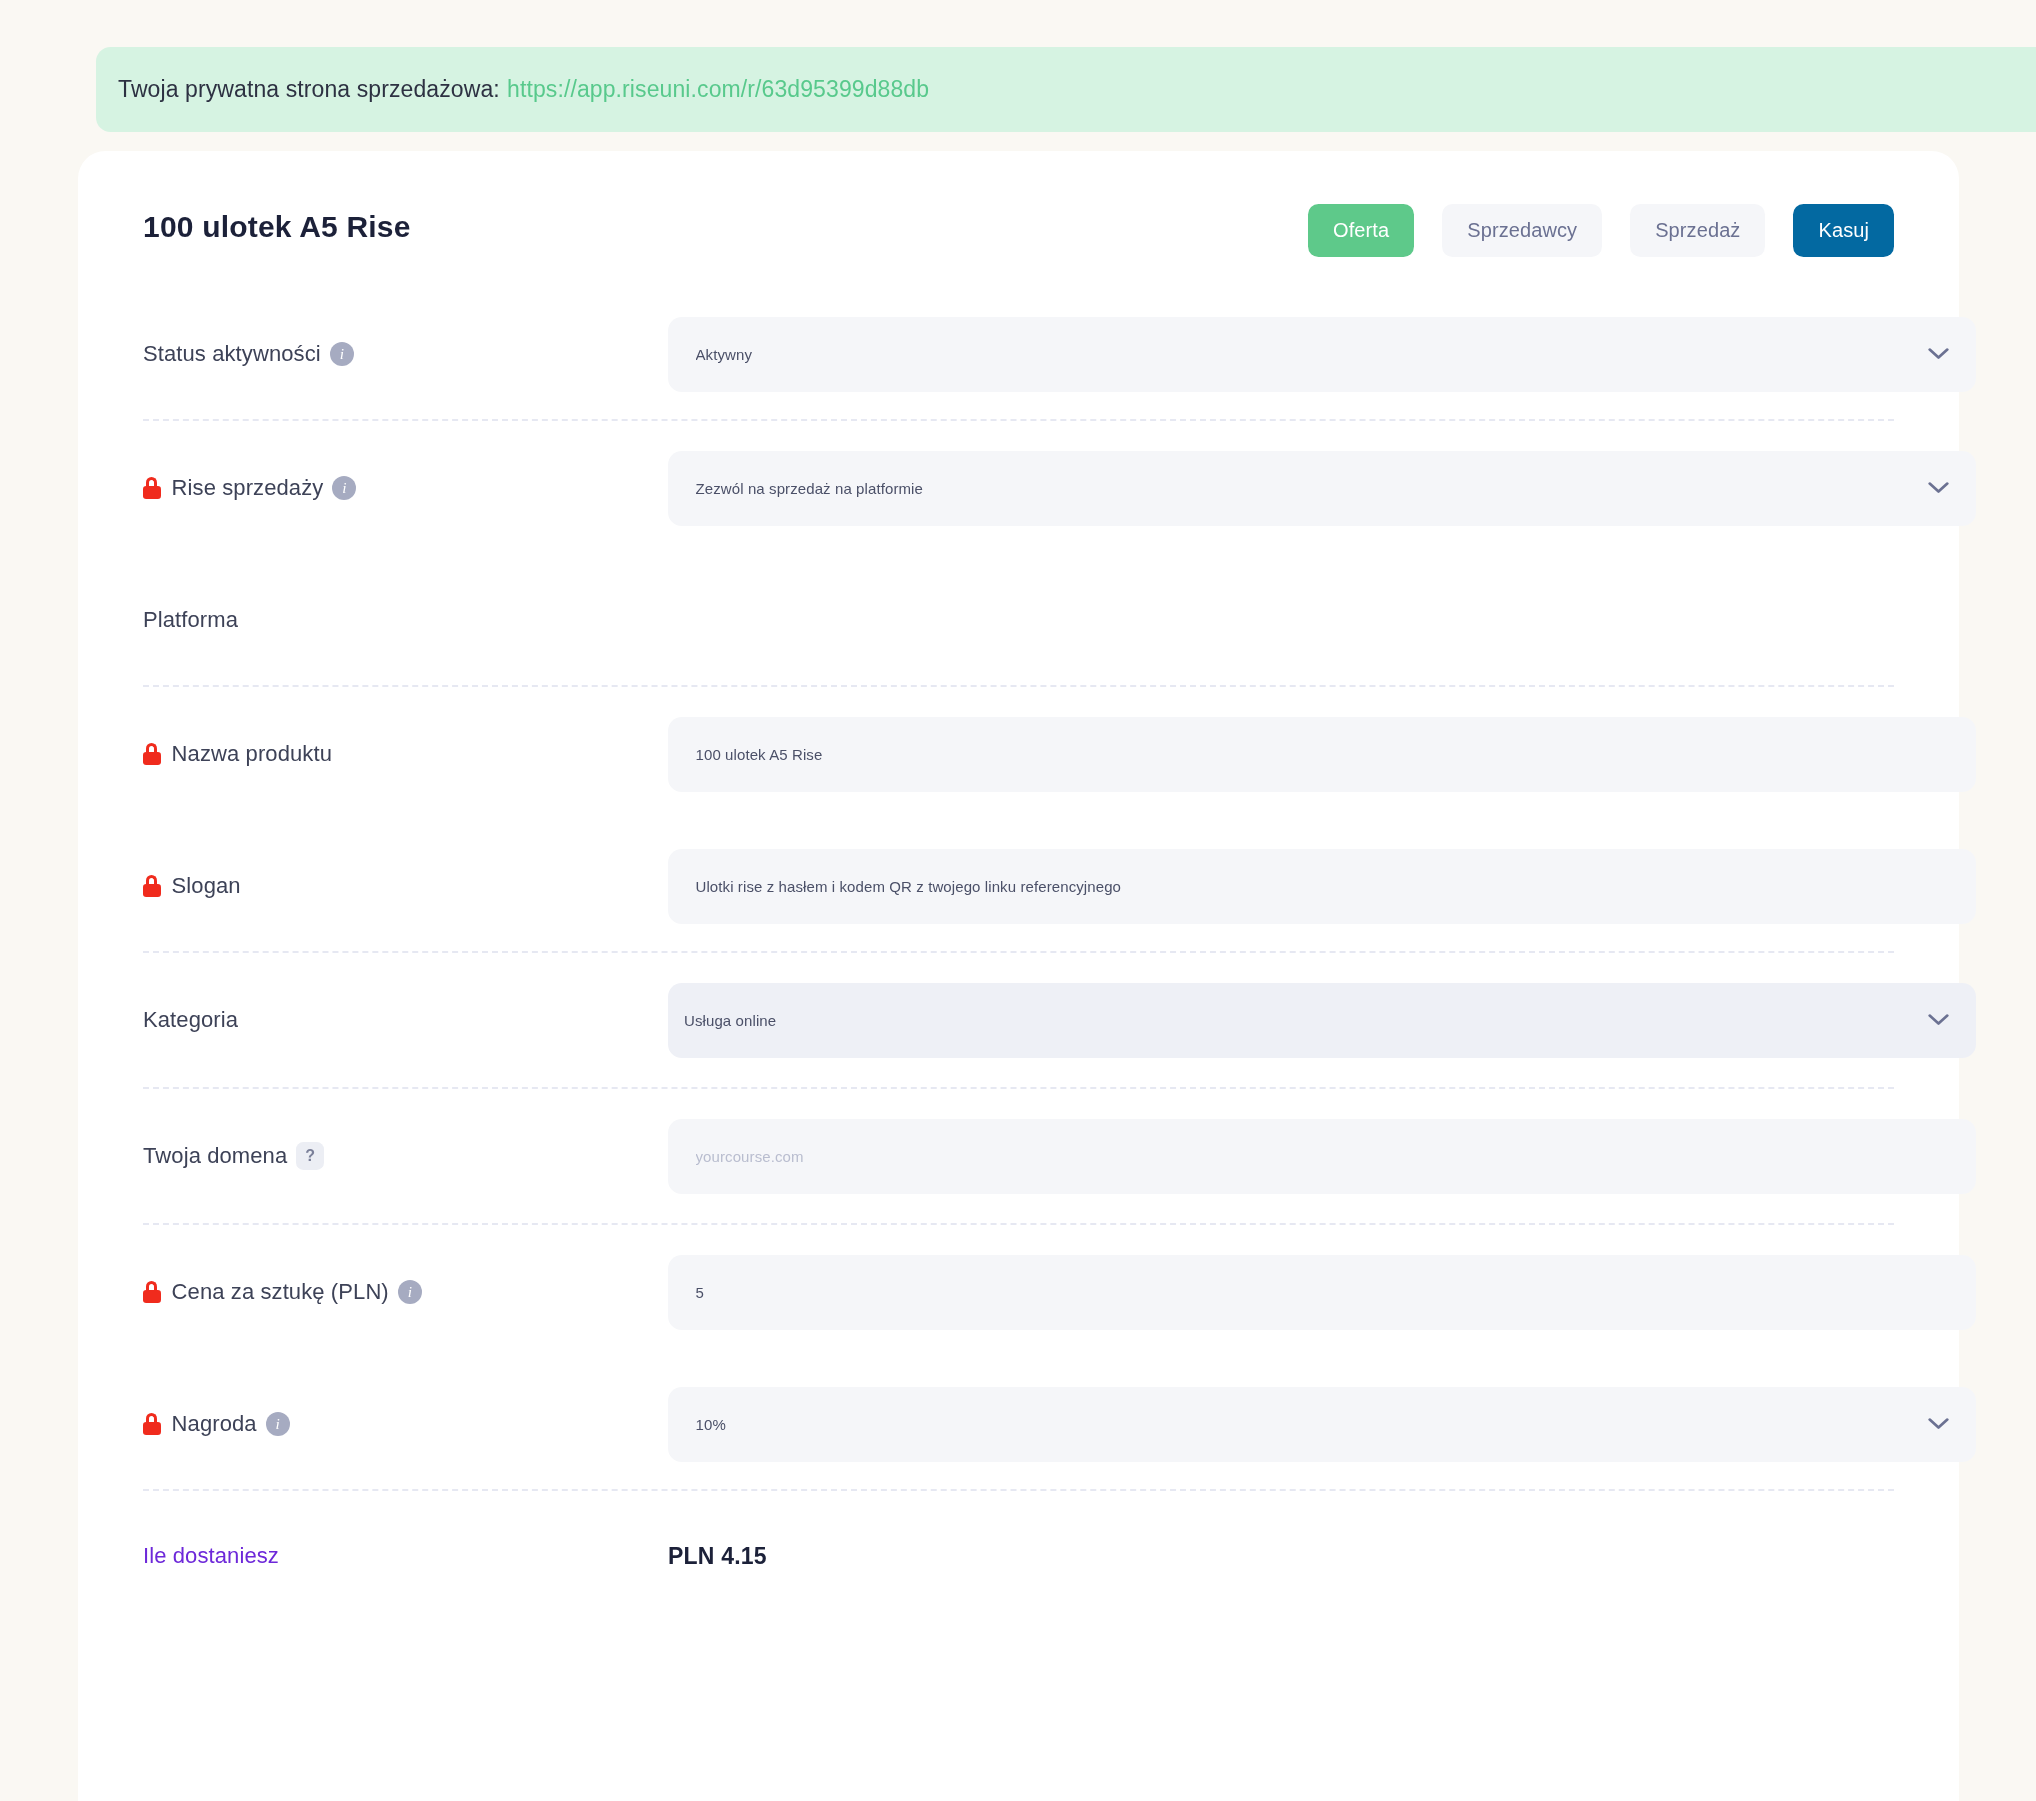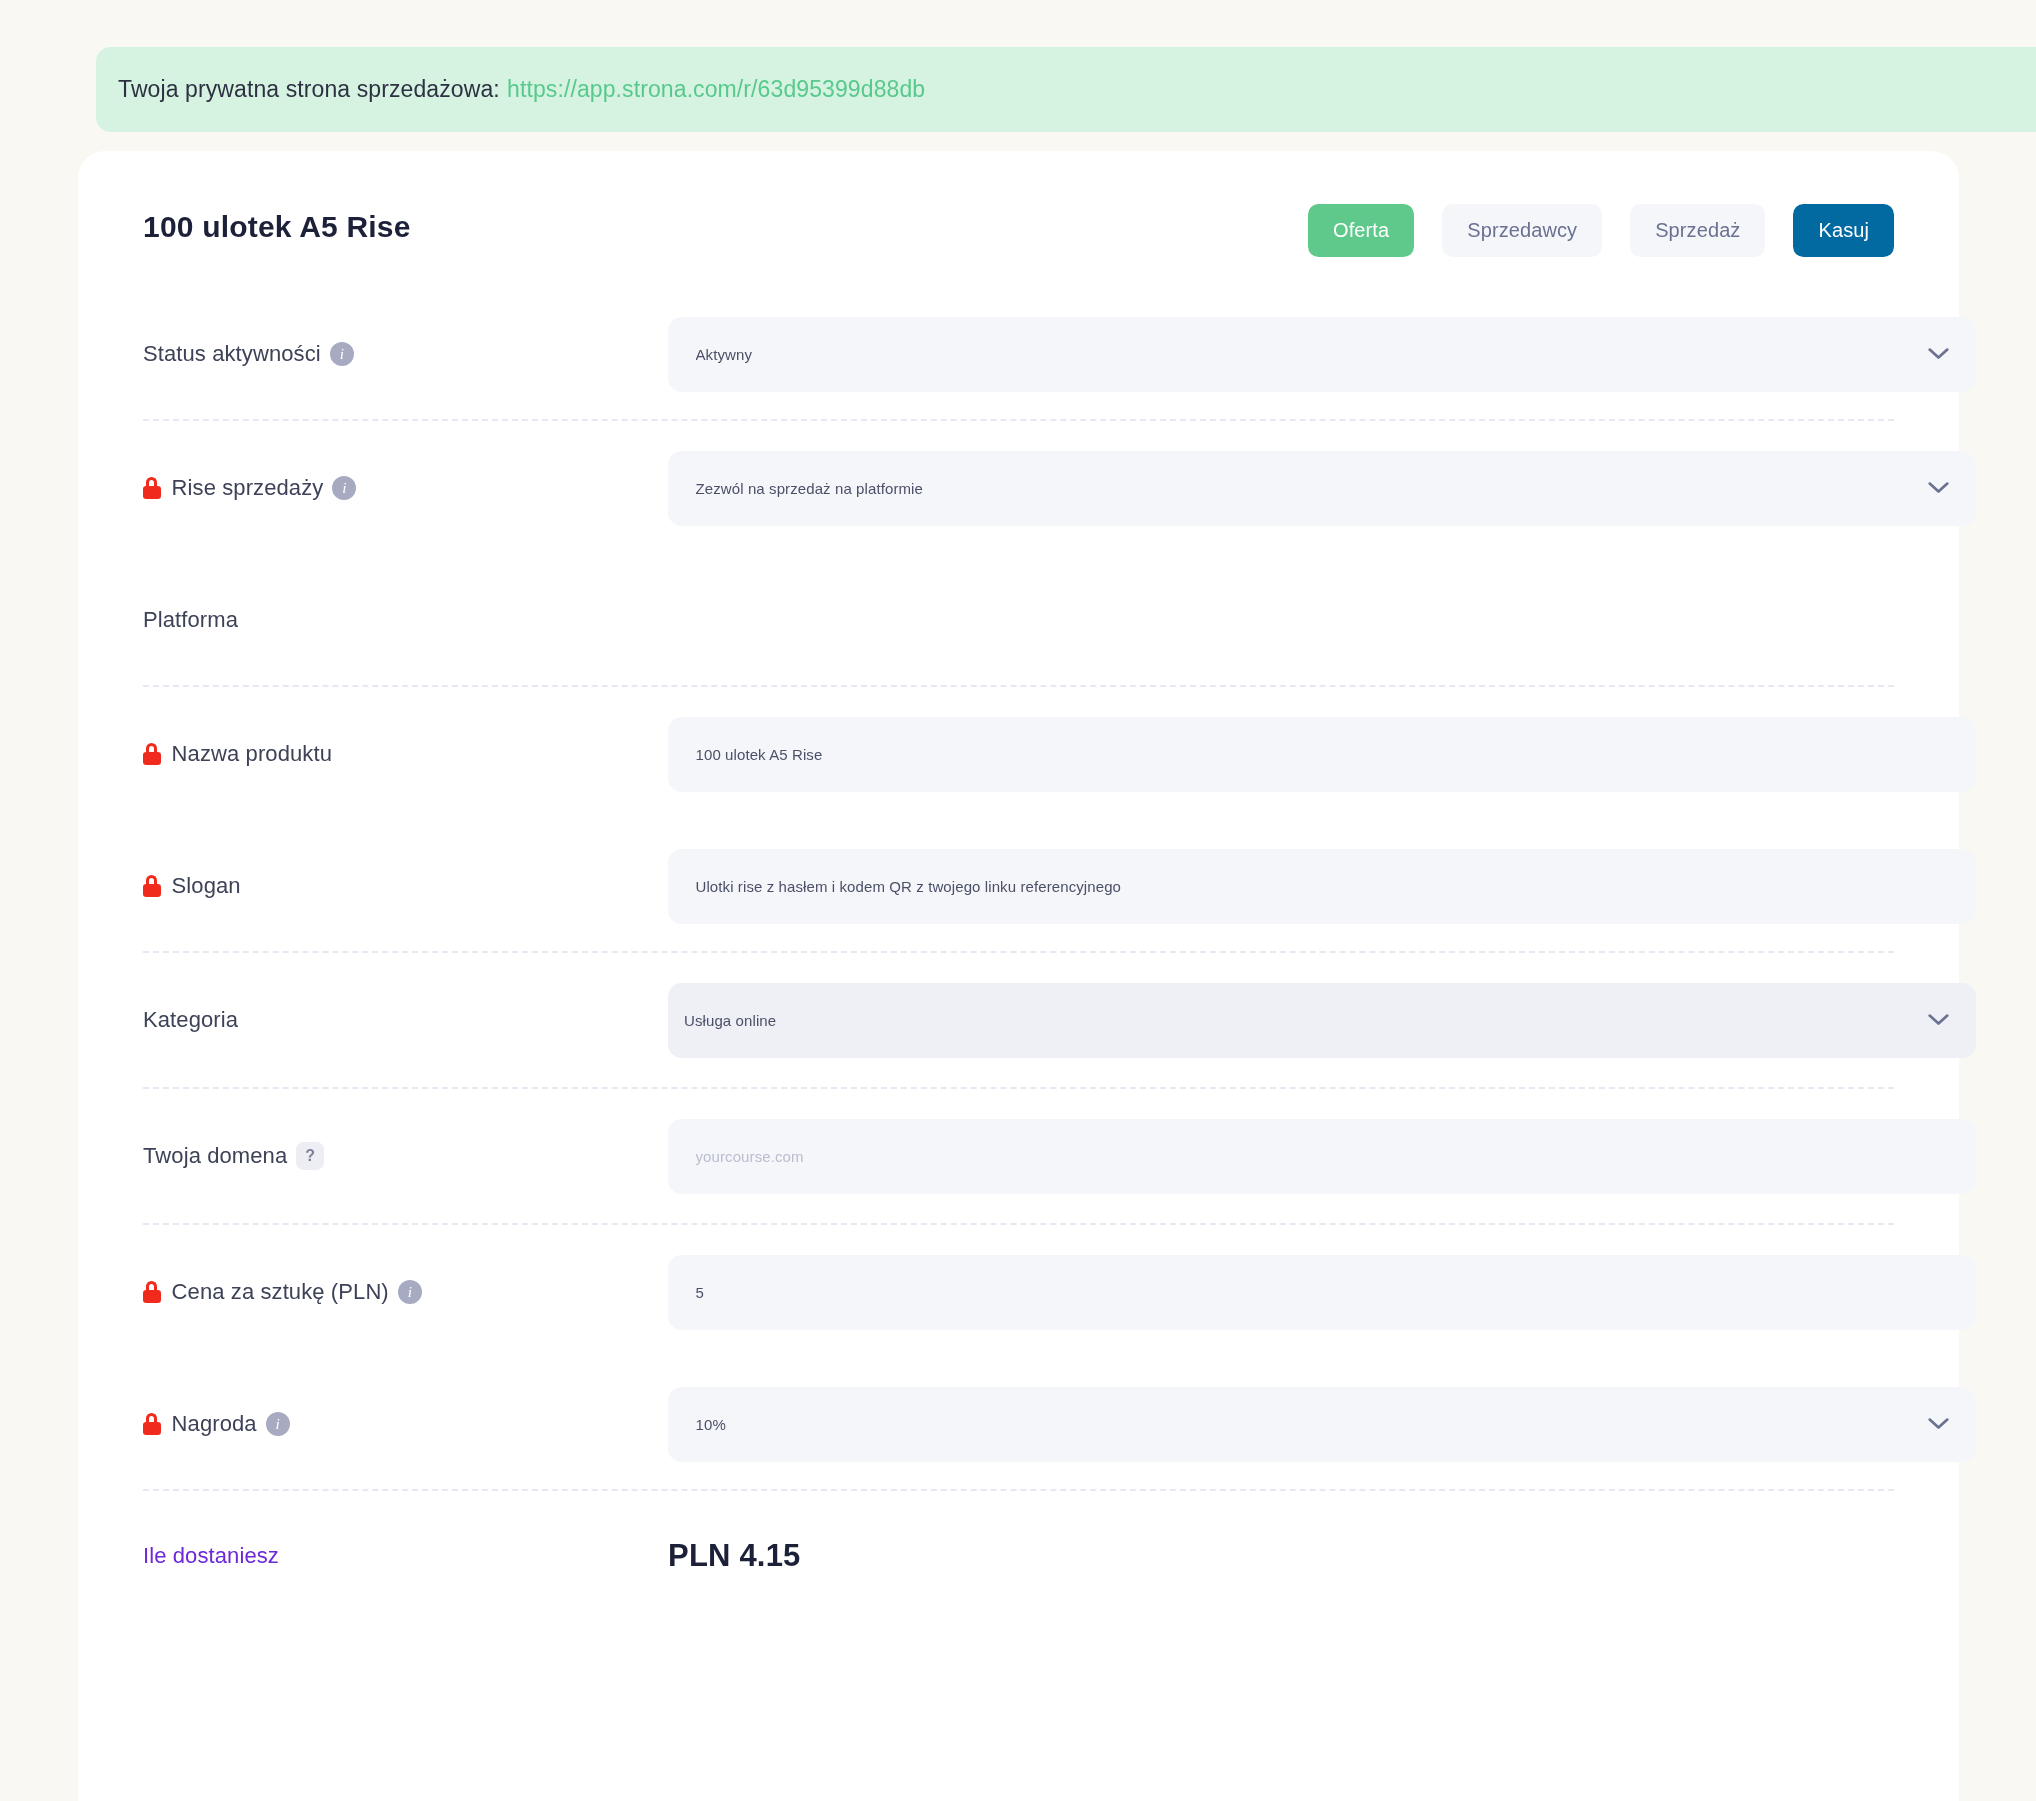--- a/index.html
+++ b/index.html
@@ -221,34 +221,34 @@
   .sep {
     position: relative;
     height: 0.8px;
     margin: 0 65px;
     border-top: 2.4px dashed #e6e8f2;
   }
 
   .plain-value {
     position: absolute;
     left: 590px;
-    font-size: 31px;
+    font-size: 23px;
     font-weight: bold;
     color: #1c2139;
     letter-spacing: 0.2px;
   }
 </style>
 </head>
 <body>
 
 <div class="page">
 
   <div class="banner">
     <span class="banner-text">Twoja prywatna strona sprzedażowa:</span>
-    <a class="banner-link" href="#">https://app.strona.com/r/63d95399d88db</a>
+    <a class="banner-link" href="#">https://app.riseuni.com/r/63d95399d88db</a>
   </div>
 
   <div class="card">
 
     <div class="card-header">
       <div class="page-title">100 ulotek A5 Rise</div>
 
       <div class="btn-row">
         <button class="btn btn-primary">Oferta</button>
         <button class="btn btn-muted">Sprzedawcy</button>

